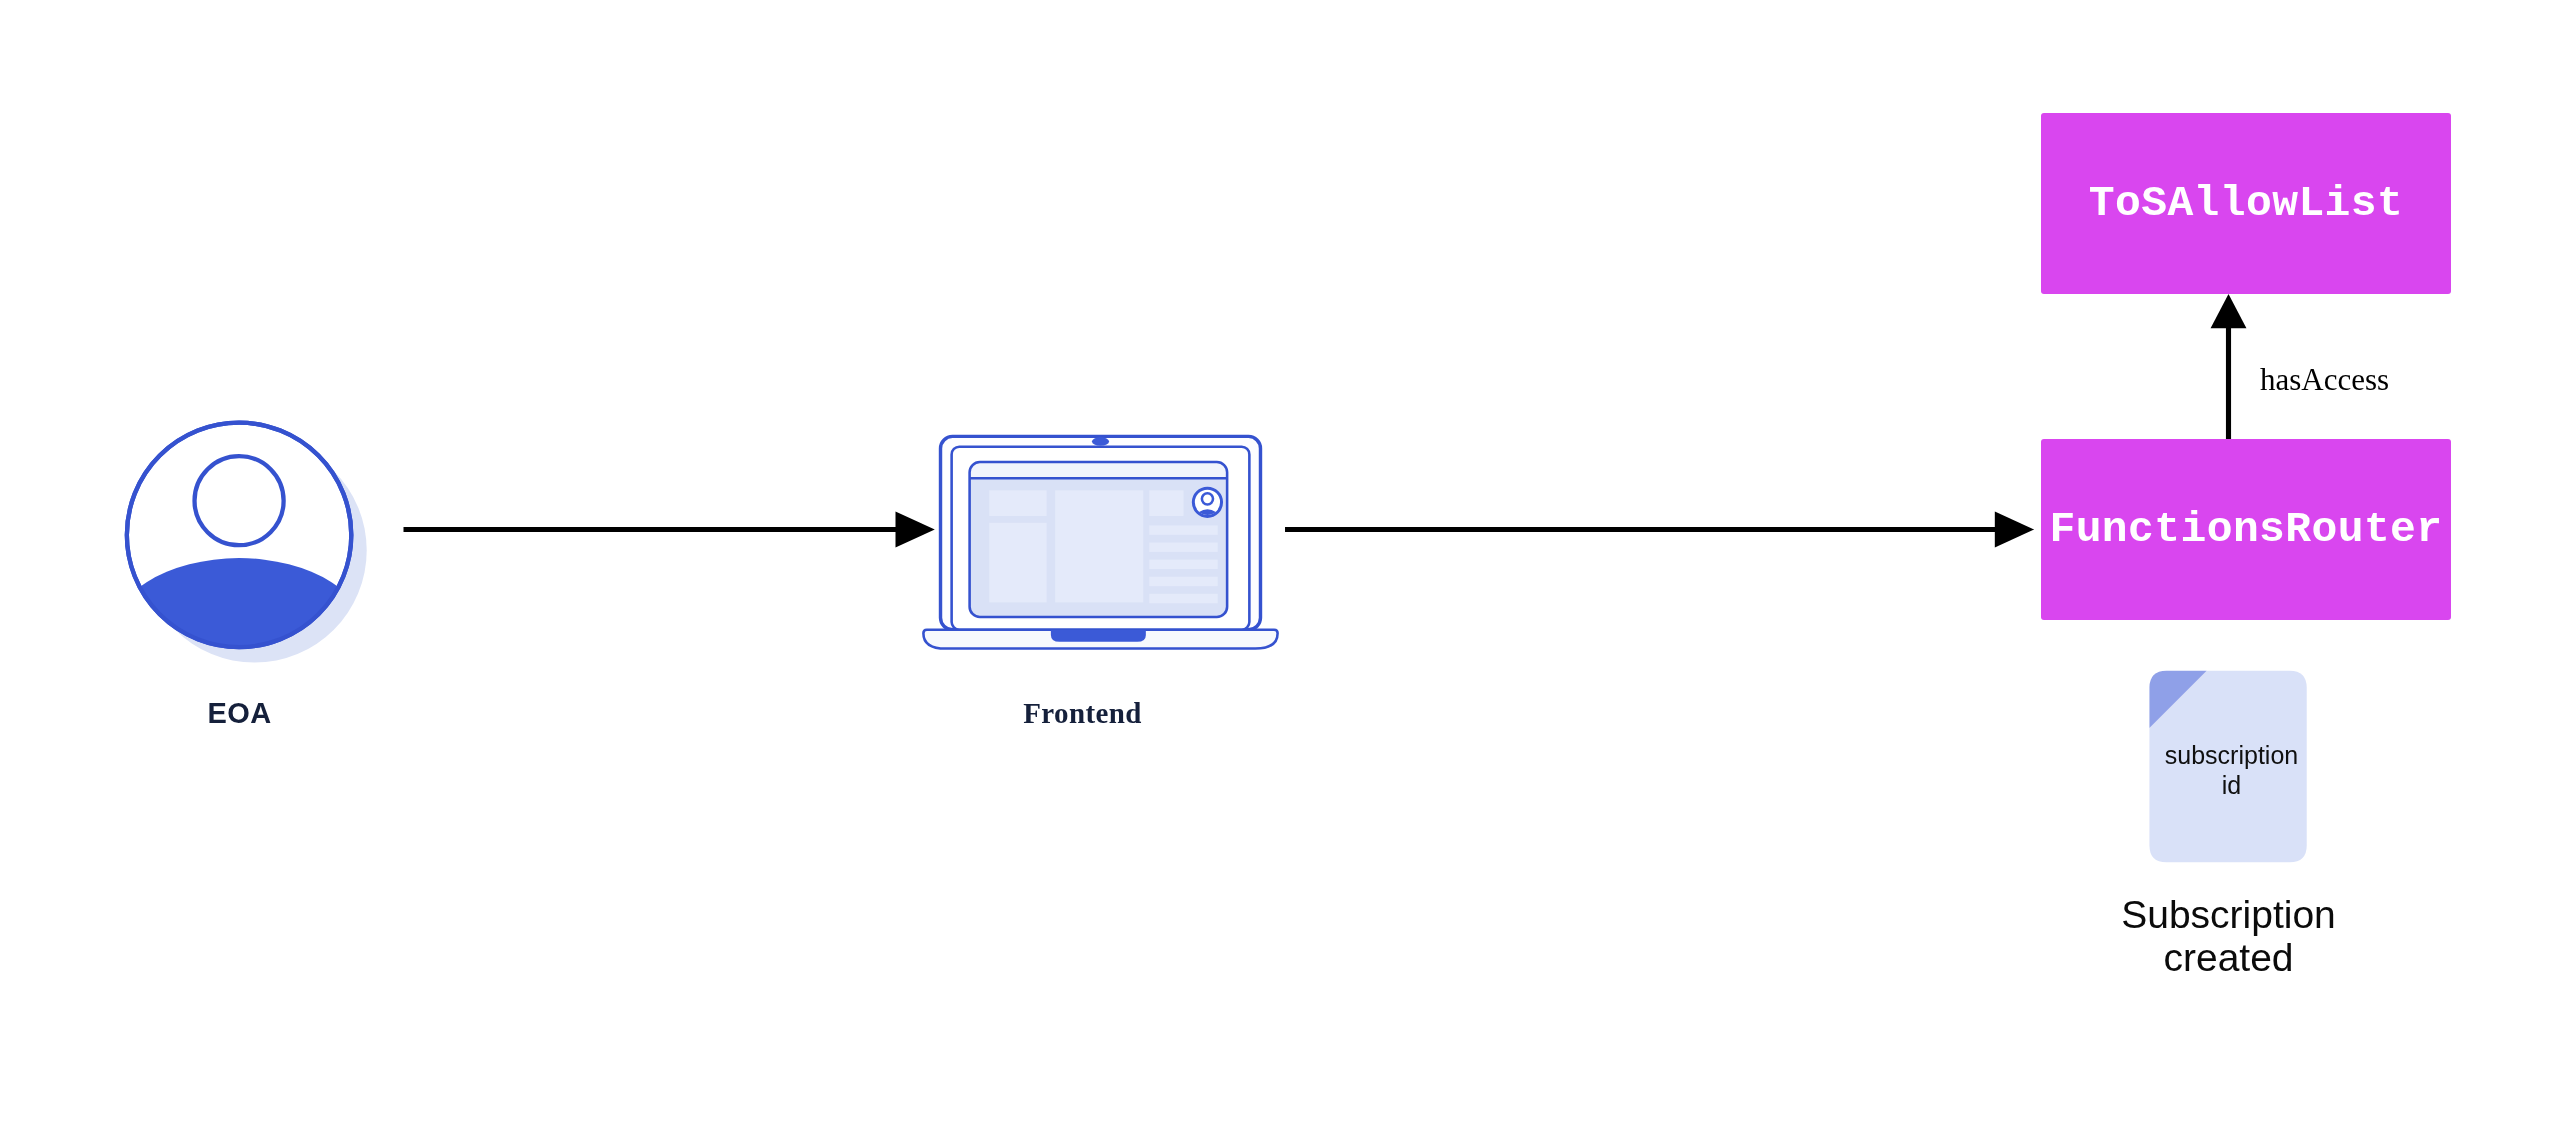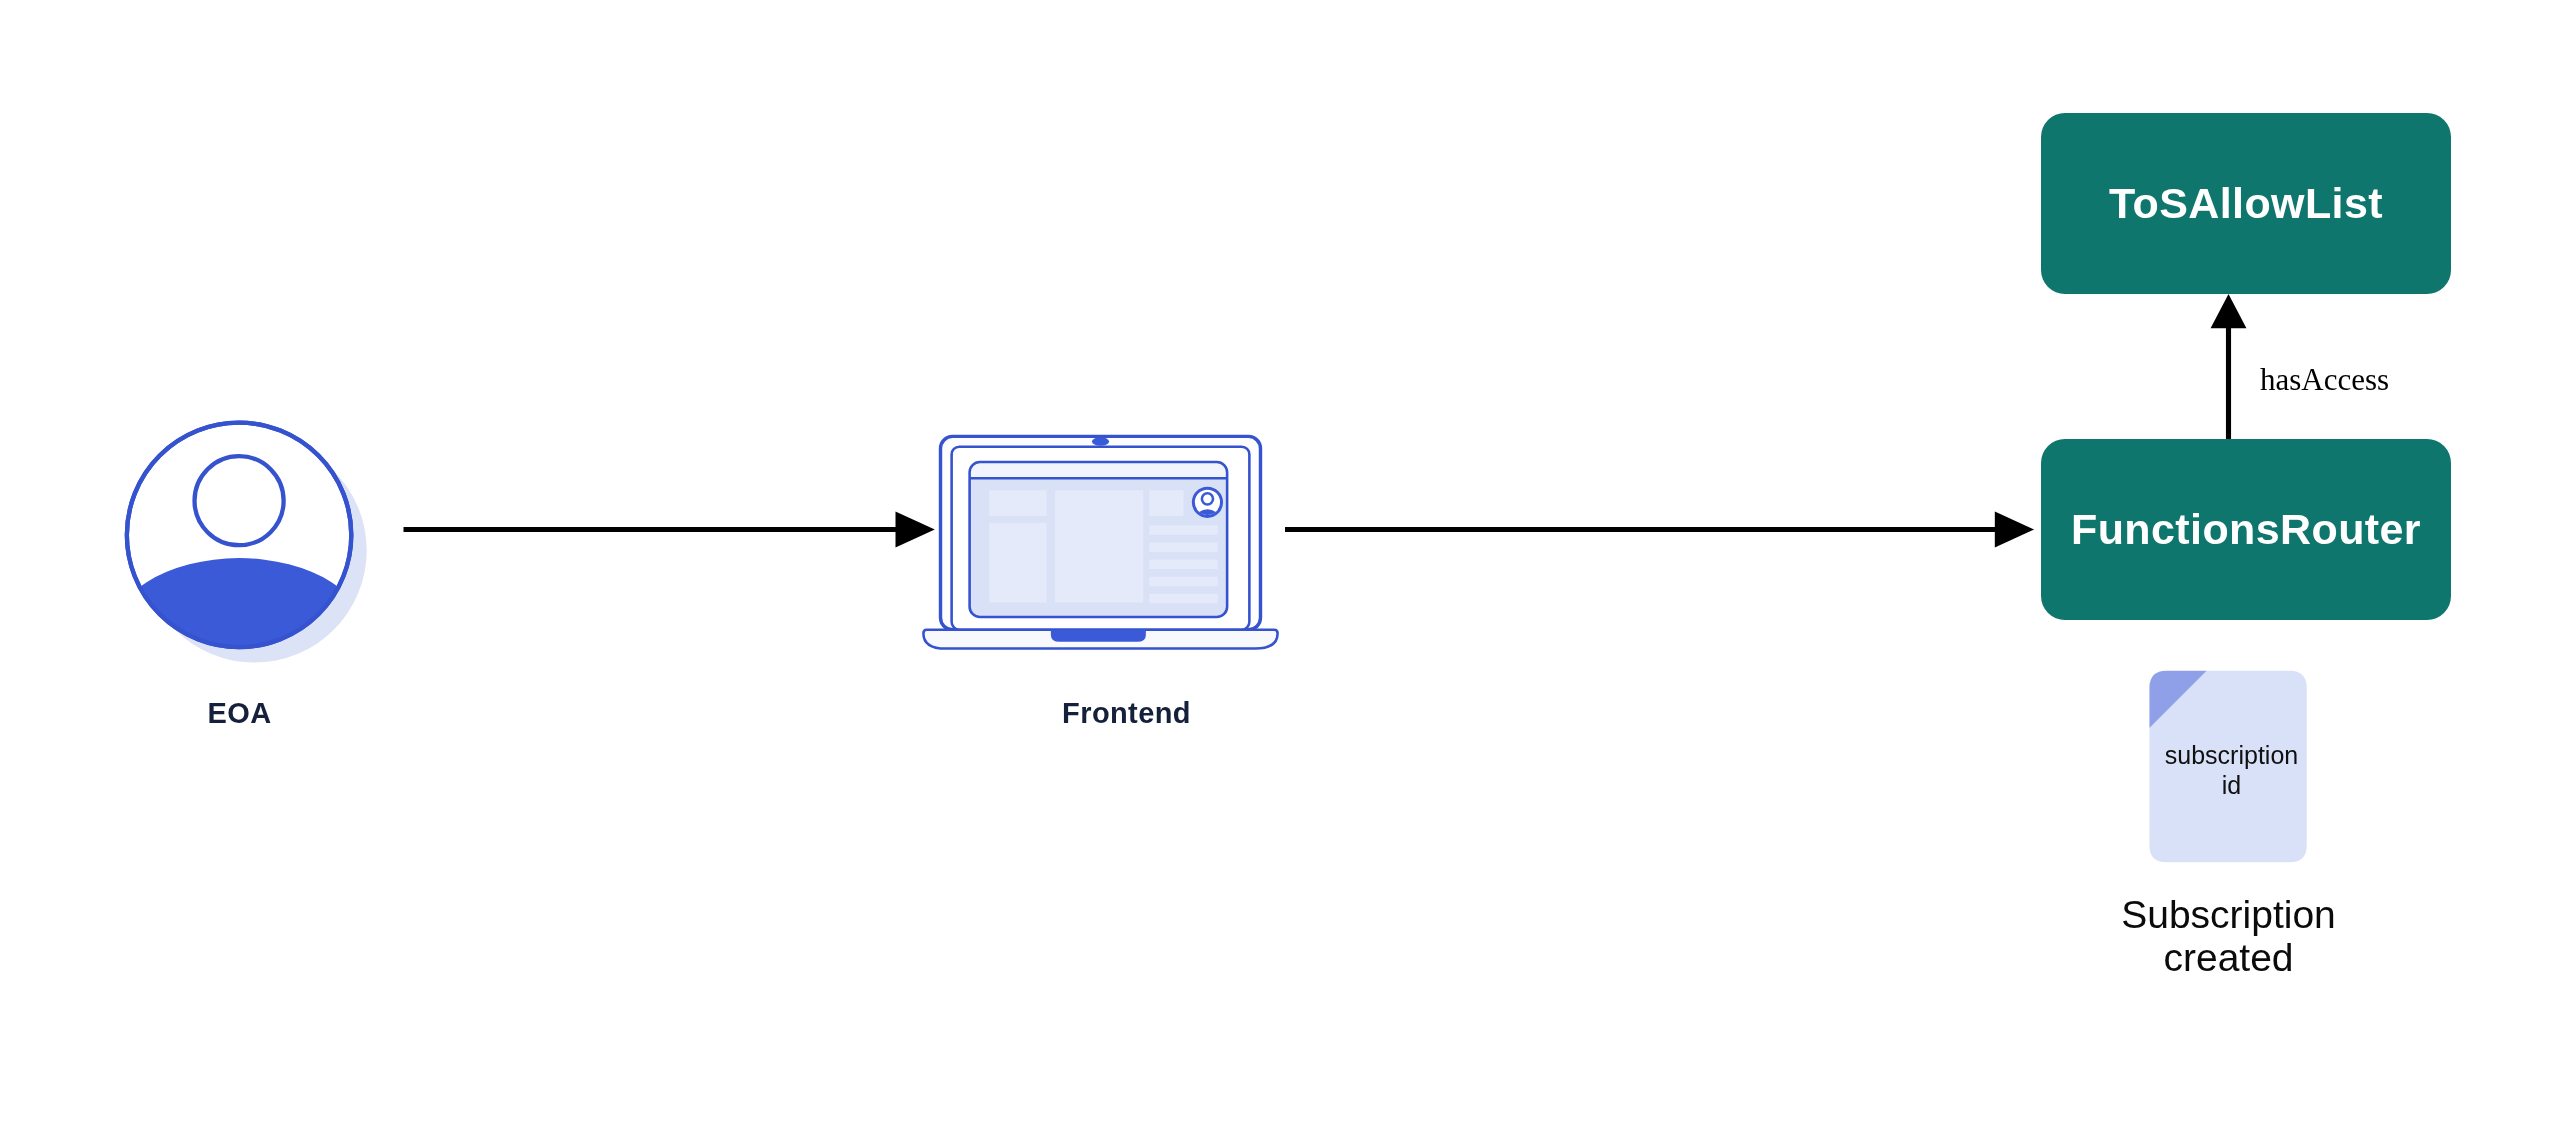--- a/index.html
+++ b/index.html
@@ -2,22 +2,22 @@
 <html style="font-size:13.7px"><head>
 <meta charset="utf-8">
 <style>
   html,body{margin:0;padding:0;background:#ffffff;}
   #canvas{
     position:relative;width:2576px;height:1131px;background:#ffffff;
     overflow:hidden;font-family:"Liberation Sans",sans-serif;
   }
   .abs{position:absolute;}
   .node-box{
-    position:absolute;width:410px;height:181px;background:#0f766e;border-radius:24px;
-    display:flex;align-items:center;justify-content:center;
+    position:absolute;width:410px;height:181px;background:#d946ef;border-radius:3px;
+    display:flex;align-items:center;justify-content:center;font-family:Liberation Mono, monospace;
   }
   .node-box .box-label{
     color:#ffffff;font-size:43px;font-weight:700;letter-spacing:0.4px;
   }
   .actor-label{
     position:absolute;width:257px;text-align:center;
     font-size:29px;font-weight:700;color:#15203b;letter-spacing:0.4px;
   }
   .mono-label{
     position:absolute;font-family:Liberation Serif, serif;
@@ -99,21 +99,21 @@
     <g clip-path="url(#clipMiniAv)">
       <ellipse cx="345" cy="106" rx="13" ry="10" fill="#3b5ad7"></ellipse>
     </g>
     <circle cx="345" cy="84" r="6.5" fill="none" stroke="#3b5ad7" stroke-width="3"></circle>
 
     <rect x="67" y="41" width="301" height="181" rx="12" fill="none" stroke="#3552cf" stroke-width="3"></rect>
 
     <path d="M 17,237 H 423 Q 427,237 427,241 Q 427,259 401,259 H 39 Q 13,259 13,241 Q 13,237 17,237 Z" fill="#f7f9fd" stroke="#3552cf" stroke-width="3"></path>
     <path d="M 162,237 H 273 V 243 Q 273,251 263,251 H 172 Q 162,251 162,243 Z" fill="#3b5ad7"></path>
   </svg>
-  <div class="actor-label" style="left:998px;top:697px;">Frontend</div>
+  <div class="actor-label" style="left:954px;top:697px;font-family:Liberation Serif, serif;">Frontend</div>
 
   <svg class="abs" style="left:1282px;top:509px;" width="756" height="41" viewBox="0 0 882 48">
     <line x1="2" y1="24" x2="835" y2="24" stroke="#000000" stroke-width="6"></line>
     <polygon points="833,3 879,24 833,45" fill="#000000"></polygon>
   </svg>
 
   <div class="node-box" style="left:2041px;top:113px;">
     <span class="box-label">ToSAllowList</span>
   </div>
 

